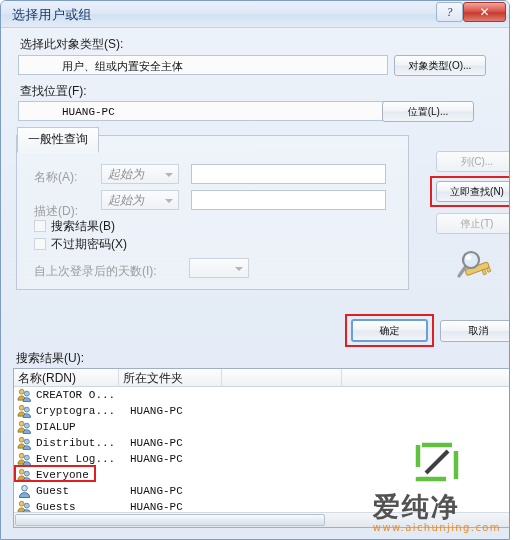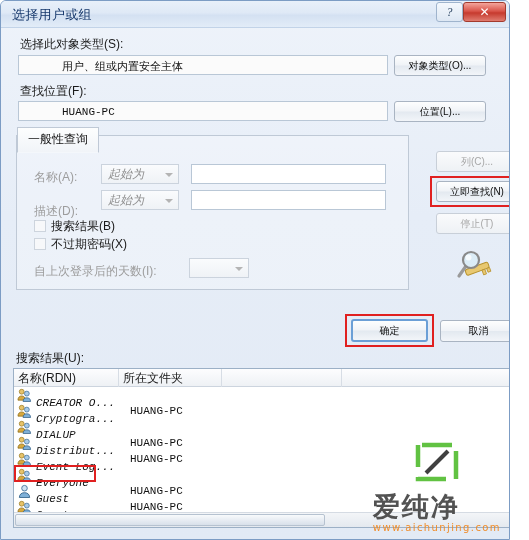--- a/index.html
+++ b/index.html
@@ -146,21 +146,21 @@
     padding: 1px 4px;
     border-right: 1px solid #d7dde5;
     white-space: nowrap;
     line-height: 16px;
   }
   .row {
     position: relative; height: 16px; line-height: 16px;
     font-family: "Liberation Mono", "DejaVu Sans Mono", monospace;
     font-size: 11px; color: #111;
   }
-  .row .nm { position: absolute; left: 22px; top: 8px; white-space: nowrap; font-style: italic; }
+  .row .nm { position: absolute; left: 22px; top: 0; white-space: nowrap; }
   .row .fd { position: absolute; left: 116px; top: 0; white-space: nowrap; }
   .ico { position: absolute; left: 3px; top: 1px; width: 15px; height: 14px; }
   
   #hscroll {
     position: absolute; left: 0; bottom: 0; width: 100%; height: 15px;
     background: linear-gradient(to bottom,#f3f5f8,#e4e9ef);
     border-top: 1px solid #d5dbe3;
   }
   #hthumb {
     position: absolute; left: 1px; top: 1px; width: 310px; height: 12px;
@@ -196,21 +196,21 @@
     <div class="titlebtn" id="btn-help">?</div>
     <div class="titlebtn" id="btn-close">✕</div>
   </div>
 
   <div class="lbl" style="left:19px; top:35px;">选择此对象类型(S):</div>
   <div class="field ro" style="left:17px; top:54px; width:370px; height:20px;">用户、组或内置安全主体</div>
   <div class="btn" style="left:393px; top:54px; width:92px; height:21px; line-height:19px;">对象类型(O)...</div>
 
   <div class="lbl" style="left:19px; top:82px;">查找位置(F):</div>
   <div class="field ro" style="left:17px; top:100px; width:370px; height:20px; font-family:'Liberation Mono',monospace;">HUANG-PC</div>
-  <div class="btn" style="left:393px; top:100px; width:92px; height:21px; line-height:19px;">位置(L)...</div>
+  <div class="btn" style="left:381px; top:100px; width:92px; height:21px; line-height:19px;">位置(L)...</div>
 
   <div id="groupbox"></div>
   <div id="tab">一般性查询</div>
 
   <div class="lbl dim" style="left:33px; top:168px;">名称(A):</div>
   <div class="combo" style="left:100px; top:163px; width:78px; height:20px;">
     <span>起始为</span>
     <span class="arrow"></span>
   </div>
   <div class="field" style="left:190px; top:163px; width:195px; height:20px;"></div>

